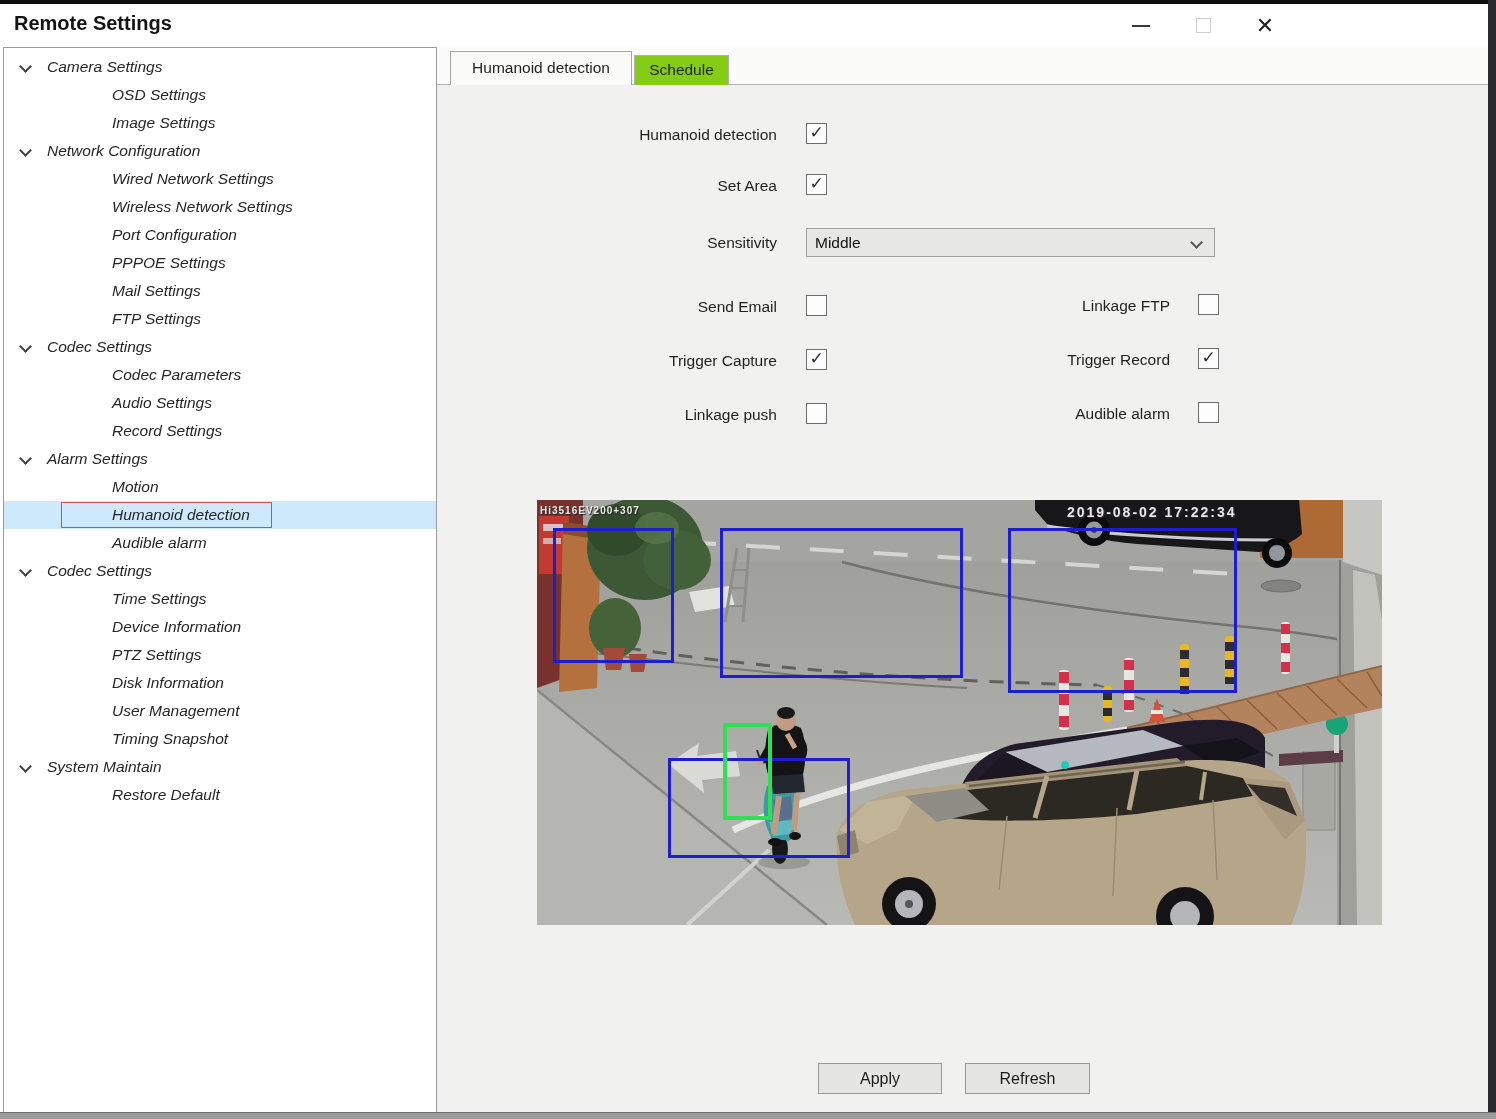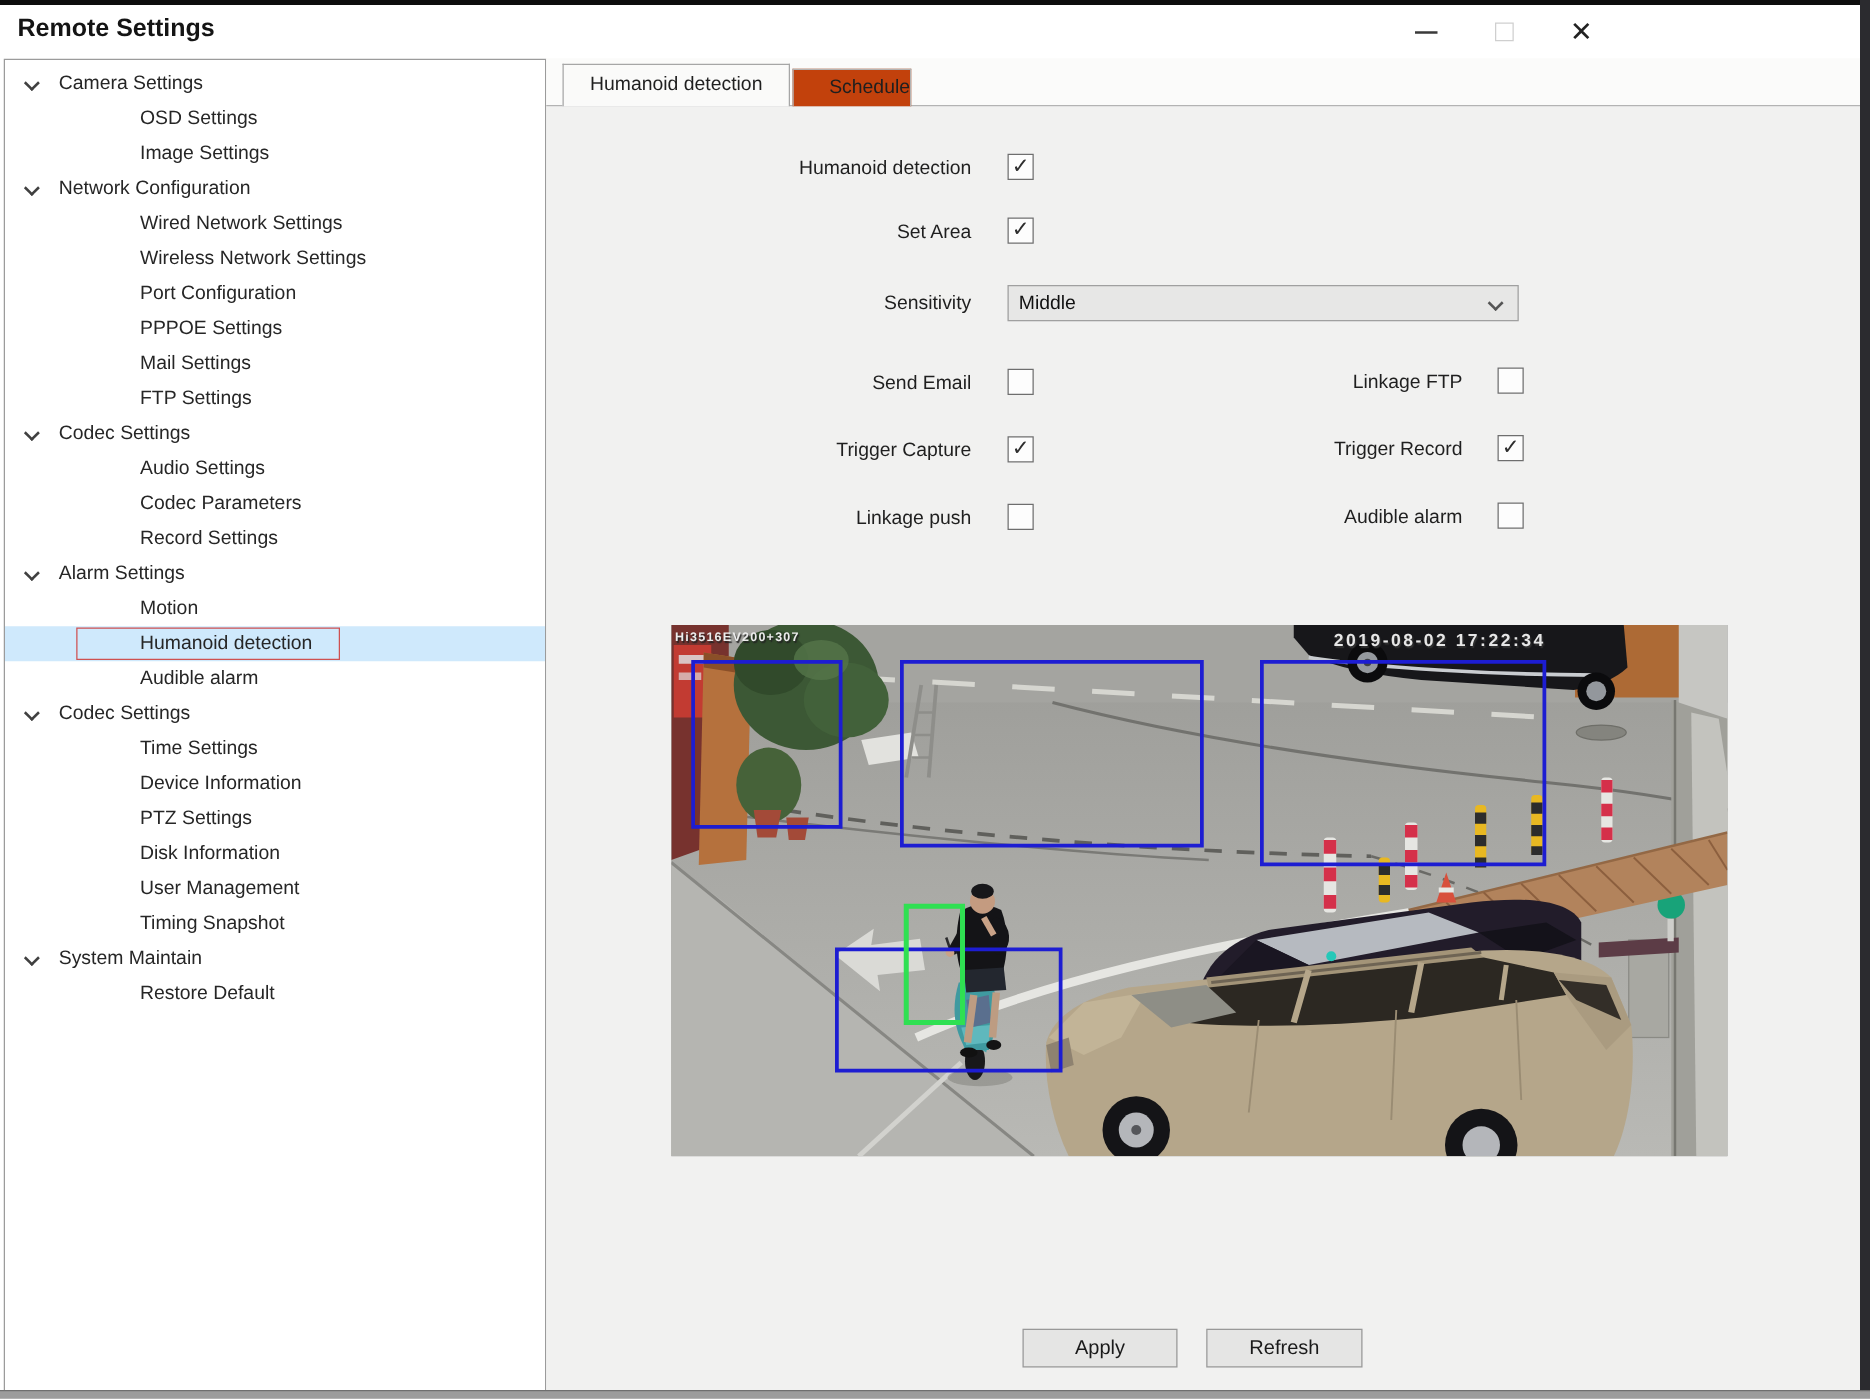--- a/index.html
+++ b/index.html
@@ -14,38 +14,38 @@
   .titlebar{position:absolute;left:0;top:4px;width:1312px;height:43px;background:#ffffff;padding-left:42px;}
   .title{position:absolute;left:14px;top:8px;font-size:20px;font-weight:600;color:#141414;}
   .win-controls{position:absolute;right:16px;top:0;height:43px;display:flex;align-items:center;}
   .ctrl{width:62px;height:43px;display:flex;align-items:center;justify-content:center;cursor:pointer;}
   .min-glyph{display:inline-block;width:18px;height:2px;background:#3a3a3a;}
   .max-glyph{display:inline-block;width:15px;height:15px;border:1px solid #cfcfcf;background:#fff;}
   .close-glyph{font-size:22px;color:#222;line-height:1;}
 
   
   .sidebar{position:absolute;left:3px;top:47px;width:434px;height:1066px;background:#ffffff;
-           border:1px solid #9b9b9b;padding-top:5px;overflow:hidden;}
+           border:1px solid #9b9b9b;padding-top:5px;overflow:hidden;font-style:italic;}
   .tree-row{position:relative;height:28px;line-height:28px;font-size:15.5px;color:#262626;cursor:pointer;white-space:nowrap;}
   .tree-row.selected{background:#cfe9fc;}
   .chev{position:absolute;left:17px;top:9px;width:9px;height:9px;
         border-left:2px solid #404040;border-bottom:2px solid #404040;transform:rotate(-45deg);}
   .tree-label{position:relative;display:inline-block;}
   .lvl0{margin-left:43px;}
   .lvl1{margin-left:108px;}
   .red-outline{position:absolute;left:57px;top:1px;width:211px;height:26px;border:1px solid #cf5050;}
 
   
   .right-panel{position:absolute;left:437px;top:47px;width:1051px;height:1066px;background:#f1f1f0;}
   .tab-strip{position:absolute;left:0;top:0;width:1051px;height:38px;background:#fbfbfa;border-bottom:1px solid #b3b3b3;}
   .tab{position:absolute;text-align:center;font-size:15.5px;color:#1f1f1f;cursor:pointer;}
   .tab.active{left:13px;top:4px;width:182px;height:34px;line-height:31px;background:#fafaf9;
               border:1px solid #a6a6a6;border-bottom:none;z-index:2;}
-  .tab.inactive{left:197px;top:8px;width:95px;height:30px;line-height:27px;background:#c2410c;
-                border:1px solid #b3b3b3;border-bottom:none;text-align:right;}
+  .tab.inactive{left:197px;top:8px;width:95px;height:30px;line-height:27px;background:#84cc16;
+                border:1px solid #b3b3b3;border-bottom:none;}
 
   
   .form-label{position:absolute;width:320px;font-size:15.5px;line-height:21px;color:#1f1f1f;text-align:right;}
   .checkbox{position:absolute;width:21px;height:21px;background:#fdfdfd;border:1px solid #6e6e6e;
             text-align:center;font-size:17px;line-height:18px;color:#2e2e2e;cursor:pointer;}
   .dropdown{position:absolute;left:369px;top:181px;width:409px;height:29px;background:#e7e7e6;
             border:1px solid #a0a0a0;font-size:15.5px;line-height:27px;padding-left:8px;color:#111;cursor:pointer;}
   .dd-arrow{position:absolute;right:13px;top:9px;width:9px;height:9px;
             border-left:2px solid #555;border-bottom:2px solid #555;transform:rotate(-45deg);}
 
@@ -89,22 +89,22 @@
       <div class="tree-row"><span class="tree-label lvl1">OSD Settings</span></div>
       <div class="tree-row"><span class="tree-label lvl1">Image Settings</span></div>
       <div class="tree-row"><span class="chev"></span><span class="tree-label lvl0">Network Configuration</span></div>
       <div class="tree-row"><span class="tree-label lvl1">Wired Network Settings</span></div>
       <div class="tree-row"><span class="tree-label lvl1">Wireless Network Settings</span></div>
       <div class="tree-row"><span class="tree-label lvl1">Port Configuration</span></div>
       <div class="tree-row"><span class="tree-label lvl1">PPPOE Settings</span></div>
       <div class="tree-row"><span class="tree-label lvl1">Mail Settings</span></div>
       <div class="tree-row"><span class="tree-label lvl1">FTP Settings</span></div>
       <div class="tree-row"><span class="chev"></span><span class="tree-label lvl0">Codec Settings</span></div>
+      <div class="tree-row"><span class="tree-label lvl1">Codec Parameters</span></div>
       <div class="tree-row"><span class="tree-label lvl1">Audio Settings</span></div>
-      <div class="tree-row"><span class="tree-label lvl1">Codec Parameters</span></div>
       <div class="tree-row"><span class="tree-label lvl1">Record Settings</span></div>
       <div class="tree-row"><span class="chev"></span><span class="tree-label lvl0">Alarm Settings</span></div>
       <div class="tree-row"><span class="tree-label lvl1">Motion</span></div>
       <div class="tree-row selected"><span class="red-outline"></span><span class="tree-label lvl1">Humanoid detection</span></div>
       <div class="tree-row"><span class="tree-label lvl1">Audible alarm</span></div>
       <div class="tree-row"><span class="chev"></span><span class="tree-label lvl0">Codec Settings</span></div>
       <div class="tree-row"><span class="tree-label lvl1">Time Settings</span></div>
       <div class="tree-row"><span class="tree-label lvl1">Device Information</span></div>
       <div class="tree-row"><span class="tree-label lvl1">PTZ Settings</span></div>
       <div class="tree-row"><span class="tree-label lvl1">Disk Information</span></div>

